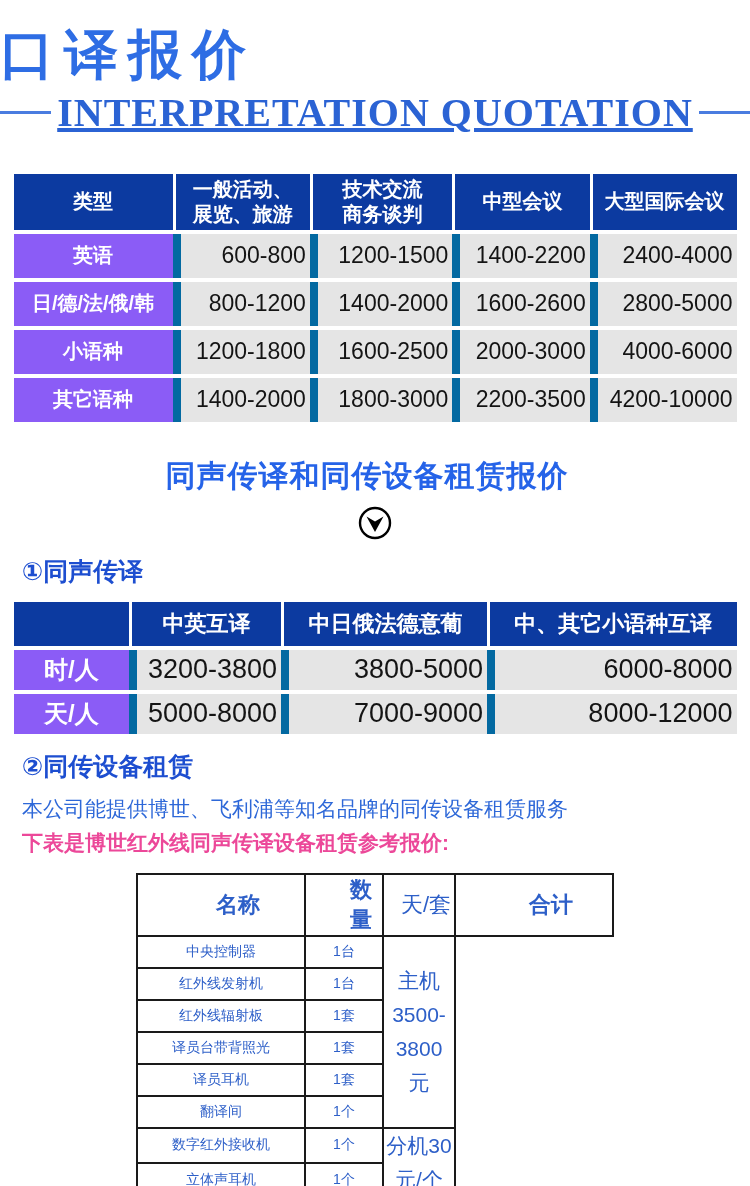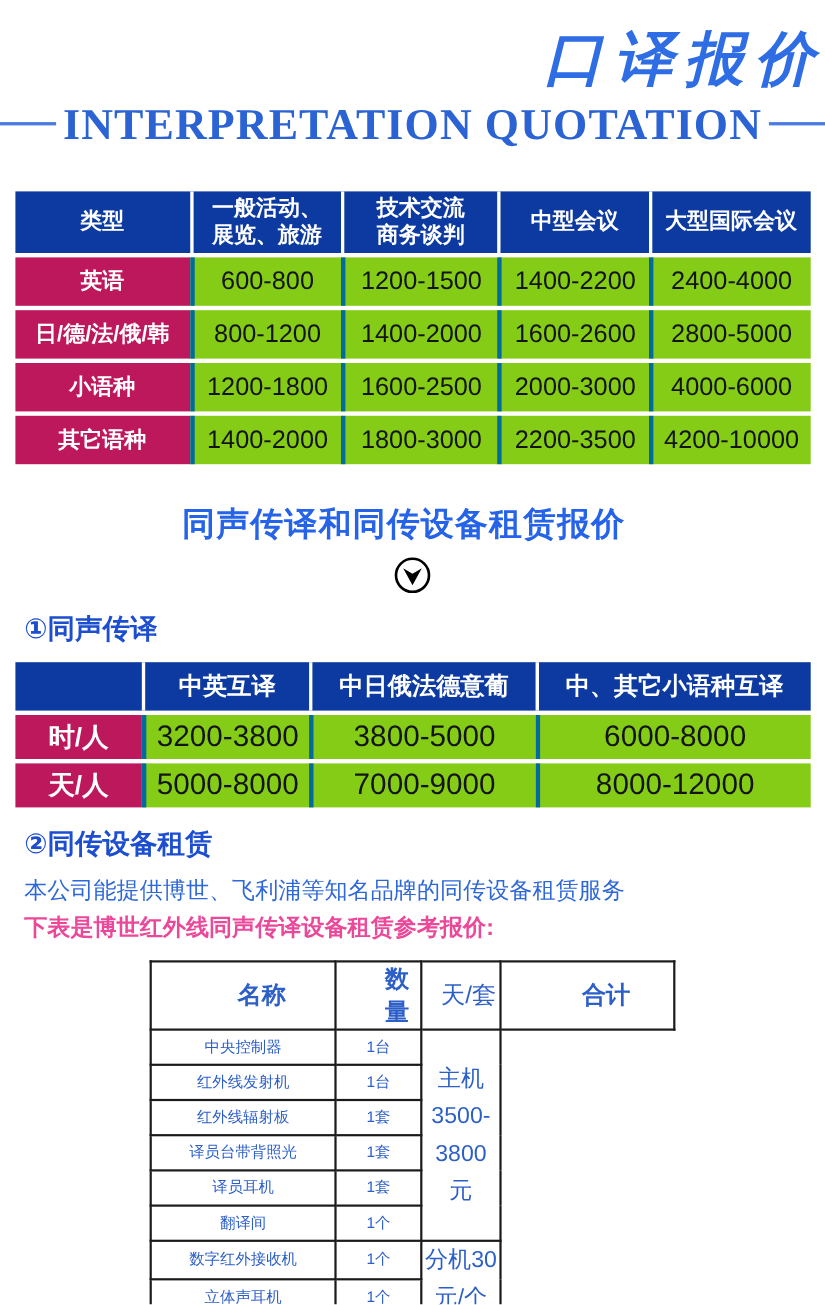--- a/index.html
+++ b/index.html
@@ -3,47 +3,47 @@
 <meta charset="utf-8">
 <style>
   html,body{margin:0;padding:0;background:#ffffff;}
   .page{
     width:750px;height:1186px;margin:0 auto;background:#ffffff;
     font-family:"Liberation Sans","DejaVu Sans",sans-serif;
     position:relative;overflow:hidden;box-sizing:border-box;
   }
   
   .title{
-    margin:22px 0 0 0;text-align:right;
-    font-size:54px;font-weight:bold;color:#2e6de4;letter-spacing:10px;line-height:1.2;font-style:italic;
+    margin:22px 0 0 0;text-align:left;
+    font-size:54px;font-weight:bold;color:#2e6de4;letter-spacing:10px;line-height:1.2;
   }
   .subtitle-row{display:flex;align-items:center;margin-top:2px;}
   .subtitle-row .hline{flex:1;height:3px;background:#4a7ce0;}
   .subtitle{
     font-family:"Liberation Serif","DejaVu Serif",serif;
     font-size:40px;font-weight:bold;color:#2b63d4;
-    margin:0 6px;white-space:nowrap;letter-spacing:1px;
+    margin:0 6px;white-space:nowrap;letter-spacing:1px;text-decoration:underline;
   }
   
   table.blue-table{
     border-collapse:separate;border-spacing:0 4px;
     margin:34px auto 0 auto;table-layout:fixed;
   }
   table.blue-table th,table.blue-table td{padding:0 4px;box-sizing:border-box;}
   table.blue-table thead th{
     background:#0c3aa0;color:#ffffff;font-weight:bold;
     white-space:pre-line;line-height:1.25;
   }
   table.blue-table thead th + th{border-left:3px solid #ffffff;}
   table.blue-table tbody th{
-    background:#be185d;color:#ffffff;font-weight:bold;
+    background:#8b5cf6;color:#ffffff;font-weight:bold;
   }
   table.blue-table tbody td{
-    background:#84cc16;color:#141414;text-align:center;
-    border-left:4px solid #0369a1;
+    background:#e5e5e5;color:#141414;text-align:right;
+    border-left:8px solid #0369a1;
   }
   table.t1{width:723px;}
   table.t1 thead th{height:56px;font-size:20px;}
   table.t1 tbody th{height:44px;font-size:20px;}
   table.t1 tbody td{height:44px;font-size:23px;}
   table.t2{width:723px;margin-top:10px;}
   table.t2 thead th{height:44px;font-size:22px;}
   table.t2 tbody th{height:40px;font-size:24px;}
   table.t2 tbody td{height:40px;font-size:27px;}
   

